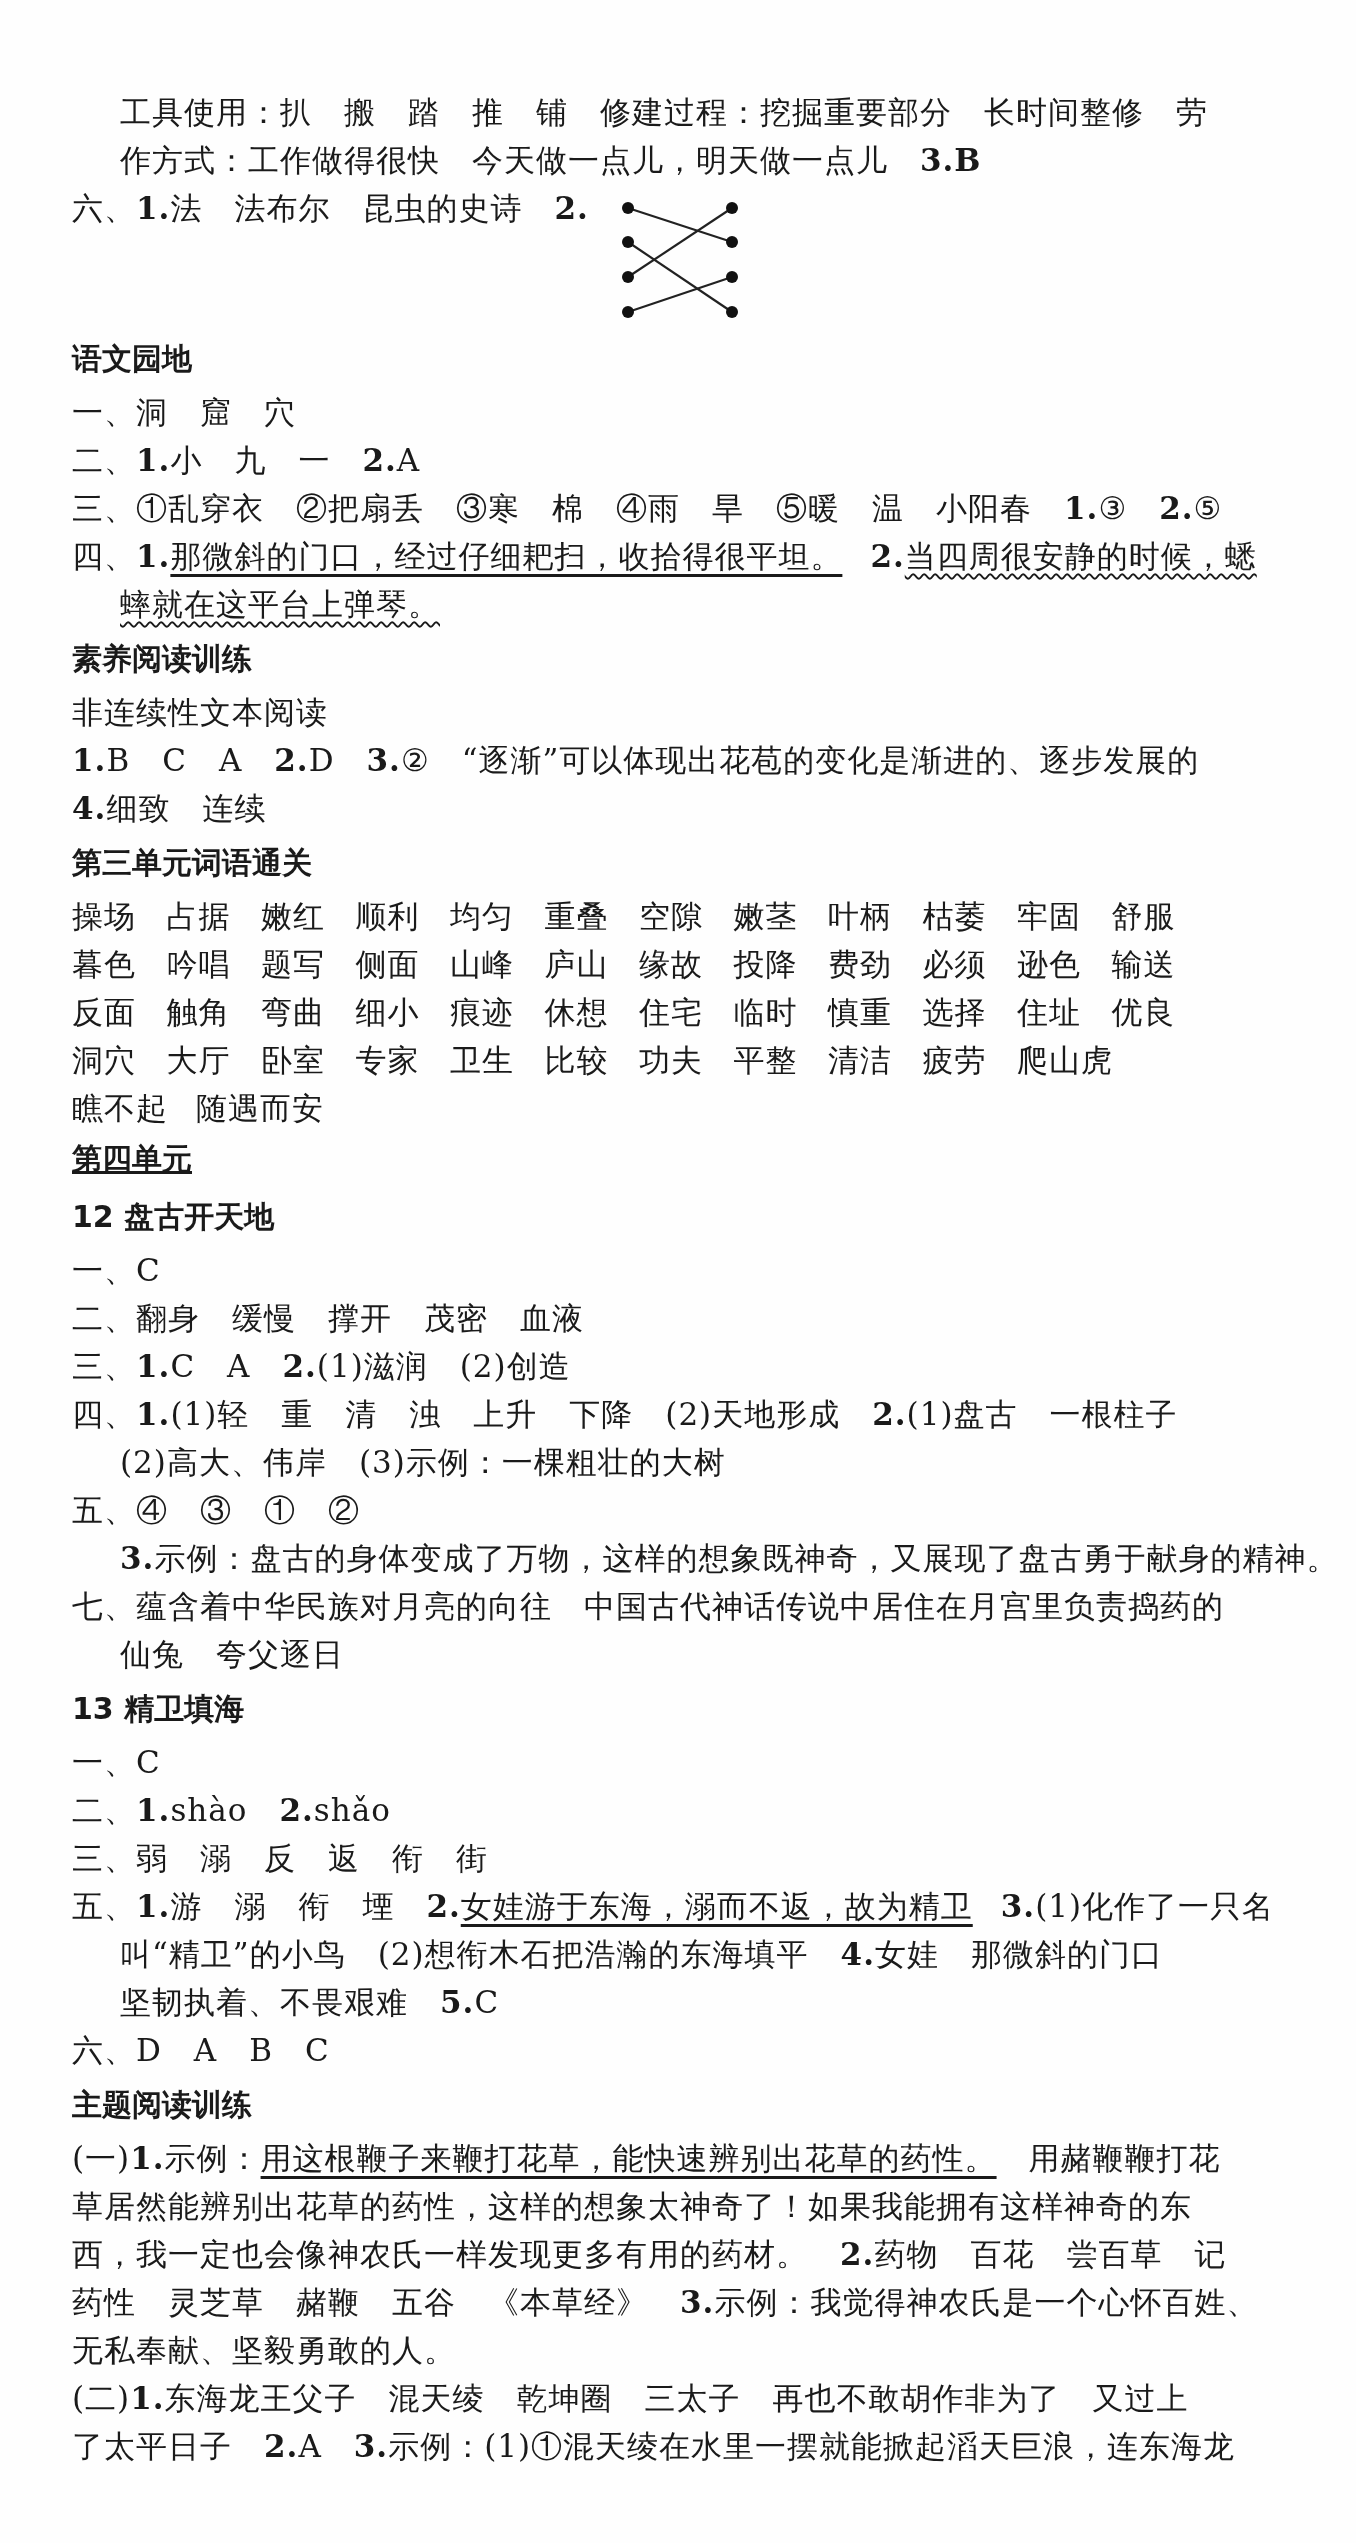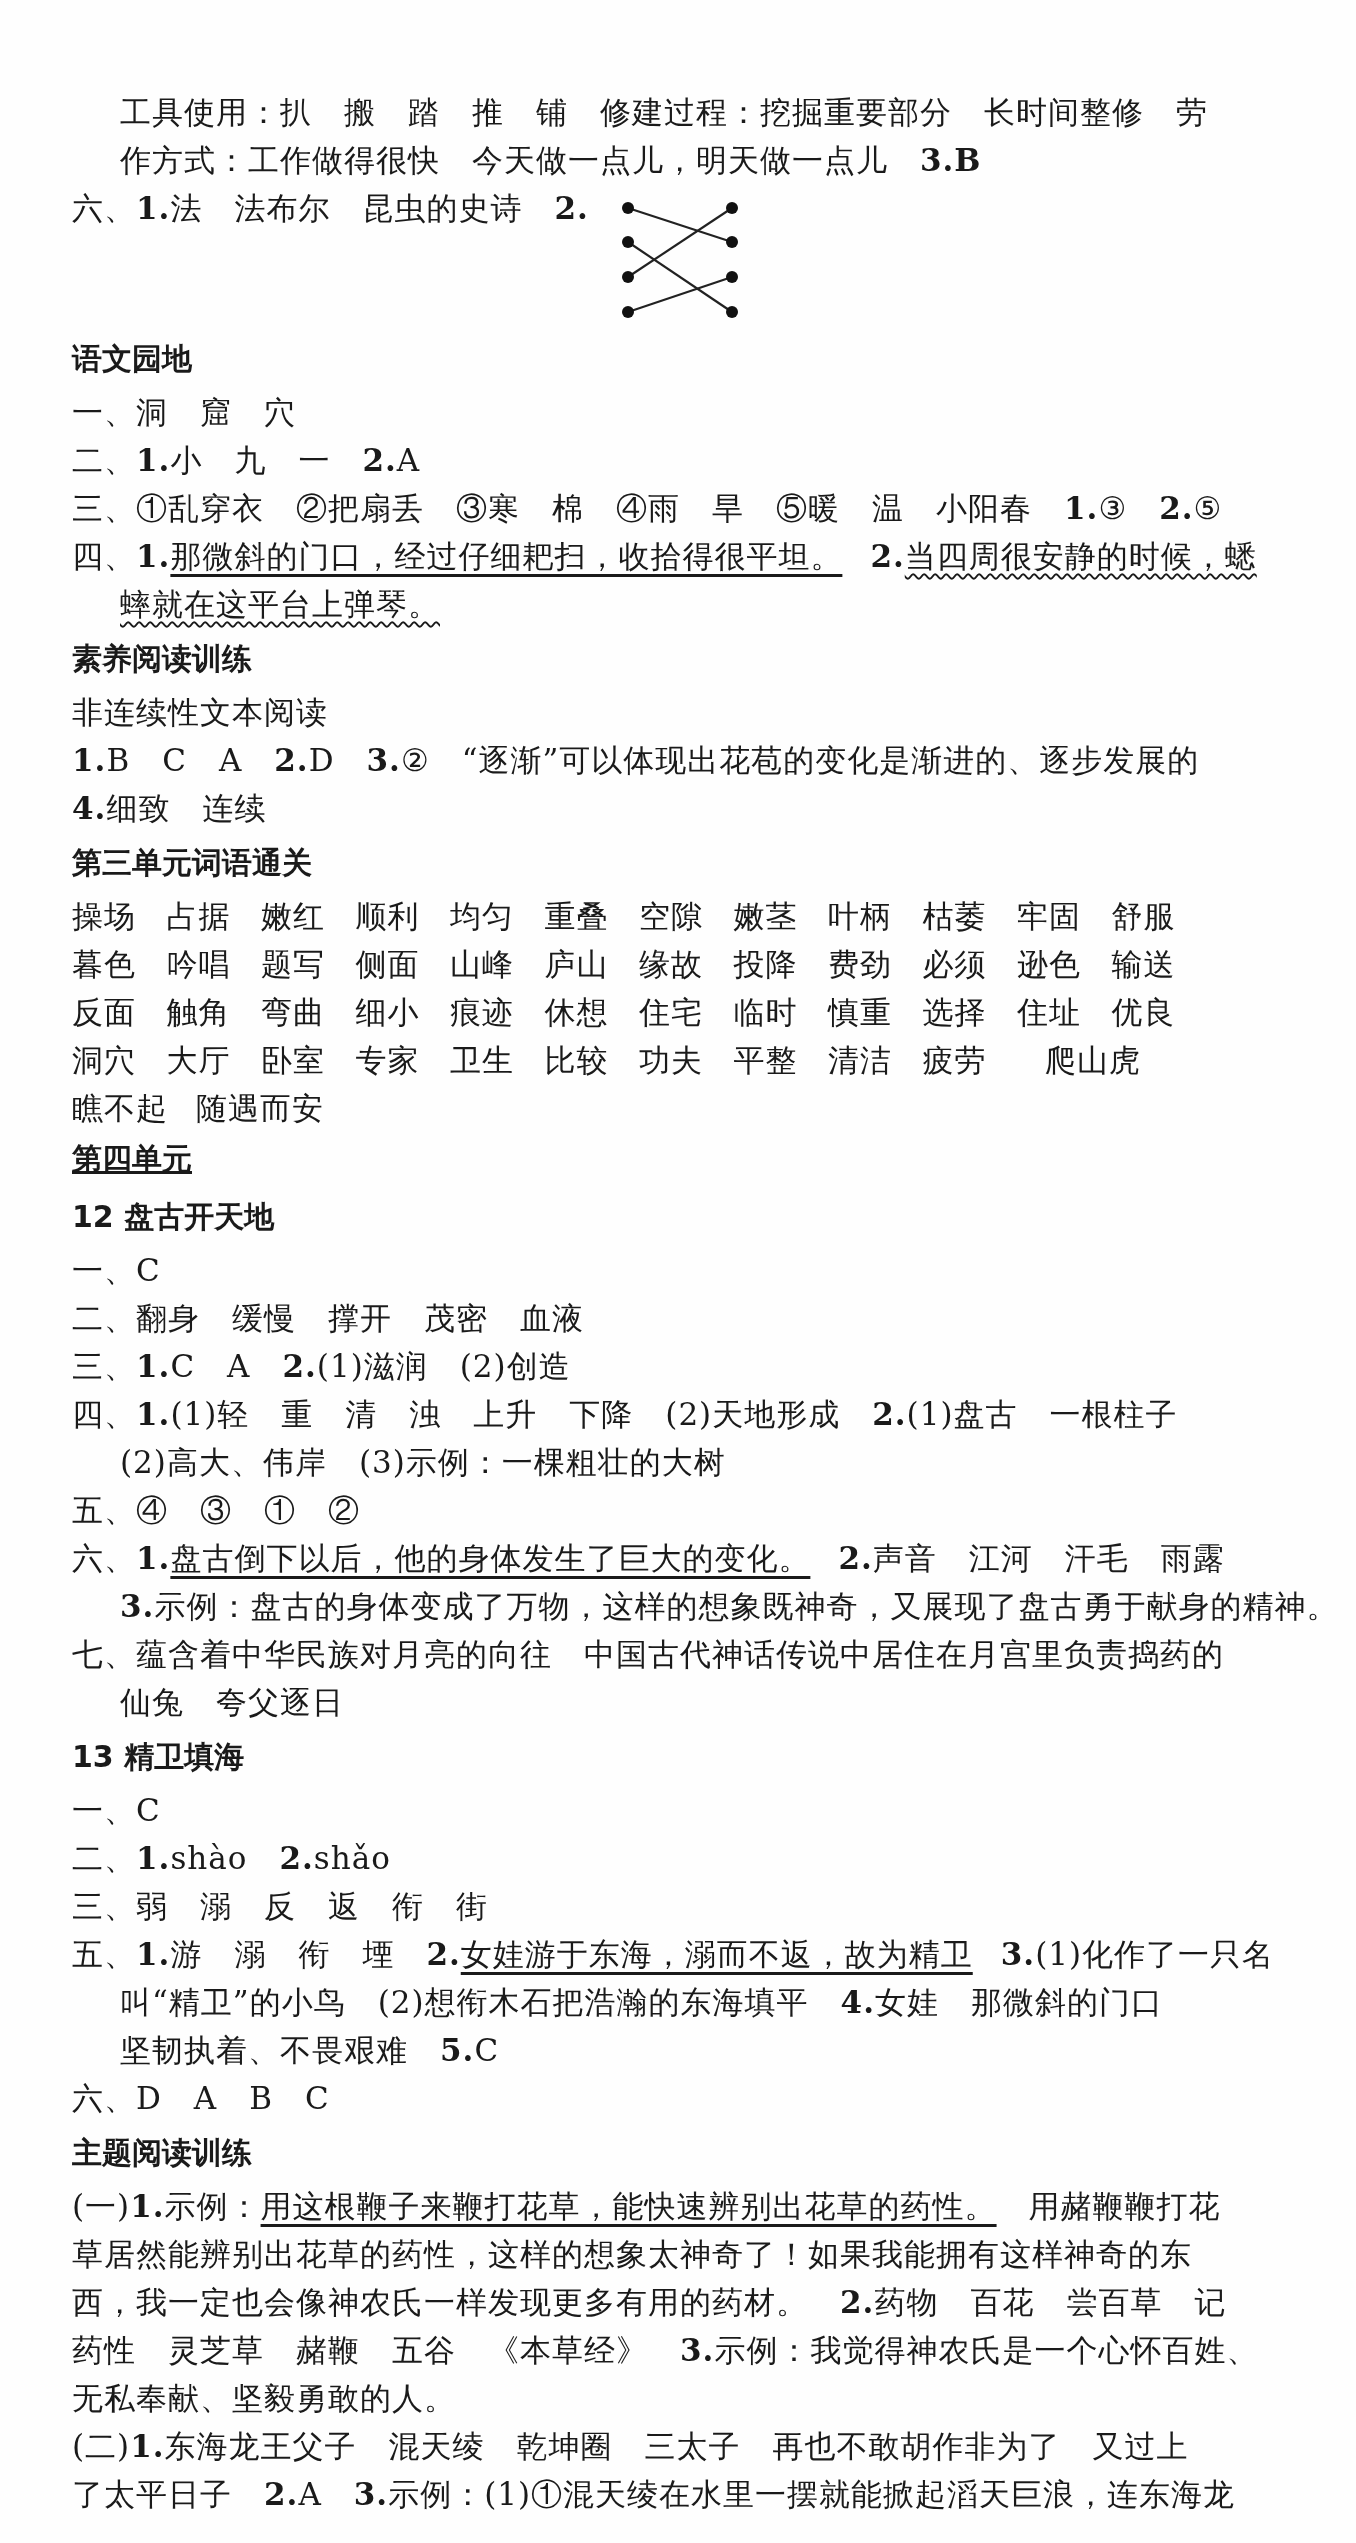--- a/index.html
+++ b/index.html
@@ -124,34 +124,33 @@
     <span>洞穴</span>
       <span>大厅</span>
       <span>卧室</span>
       <span>专家</span>
       <span>卫生</span>
       <span>比较</span>
       <span>功夫</span>
       <span>平整</span>
       <span>清洁</span>
       <span>疲劳</span>
-      <span style="width:130px;margin-left:28px;">爬山虎</span>
+      <span style="width:130px;">爬山虎</span>
   </div>
   <div class="line"><span>瞧不起</span><span class="sp"></span><span>随遇而安</span></div>
 
   <div class="unit-heading">第四单元</div>
 
   <div class="heading">12 盘古开天地</div>
   <div class="line"><span>一、C</span></div>
   <div class="line"><span>二、翻身　缓慢　撑开　茂密　血液</span></div>
   <div class="line"><span>三、</span><span class="b">1.</span><span>C　A　</span><span class="b">2.</span><span>(1)滋润　(2)创造</span></div>
   <div class="line"><span>四、</span><span class="b">1.</span><span>(1)轻　重　清　浊　上升　下降　(2)天地形成　</span><span class="b">2.</span><span>(1)盘古　一根柱子</span></div>
   <div class="line indent"><span>(2)高大、伟岸　(3)示例：一棵粗壮的大树</span></div>
   <div class="line"><span>五、④　③　①　②</span></div>
-  <div class="line"><span>六、</span><span class="b">1.</span><span class="u-double">盘古倒下以后，他的身体发生了巨大的变化。</span><span class="sp"></span><span class="b">2.</span><span>声音　江河　汗毛　雨露</span></div>
   <div class="line indent"><span class="b">3.</span><span>示例：盘古的身体变成了万物，这样的想象既神奇，又展现了盘古勇于献身的精神。</span></div>
   <div class="line"><span>七、蕴含着中华民族对月亮的向往　中国古代神话传说中居住在月宫里负责捣药的</span></div>
   <div class="line indent"><span>仙兔　夸父逐日</span></div>
 
   <div class="heading">13 精卫填海</div>
   <div class="line"><span>一、C</span></div>
   <div class="line"><span>二、</span><span class="b">1.</span><span>shào　</span><span class="b">2.</span><span>shǎo</span></div>
   <div class="line"><span>三、弱　溺　反　返　衔　街</span></div>
   <div class="line"><span>五、</span><span class="b">1.</span><span>游　溺　衔　堙　</span><span class="b">2.</span><span class="u-double">女娃游于东海，溺而不返，故为精卫</span><span class="sp"></span><span class="b">3.</span><span>(1)化作了一只名</span></div>
   <div class="line indent"><span>叫“精卫”的小鸟　(2)想衔木石把浩瀚的东海填平　</span><span class="b">4.</span><span>女娃　那微斜的门口</span></div>

